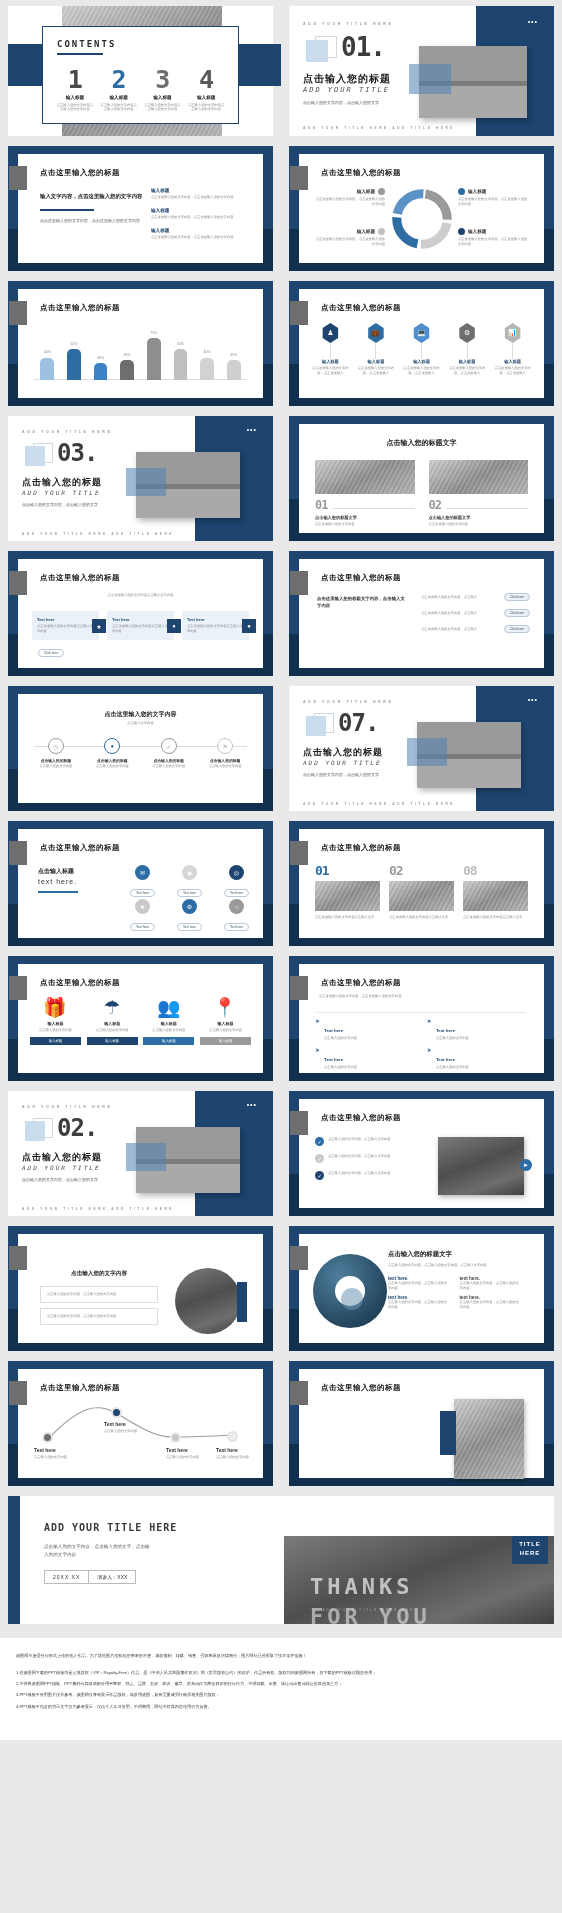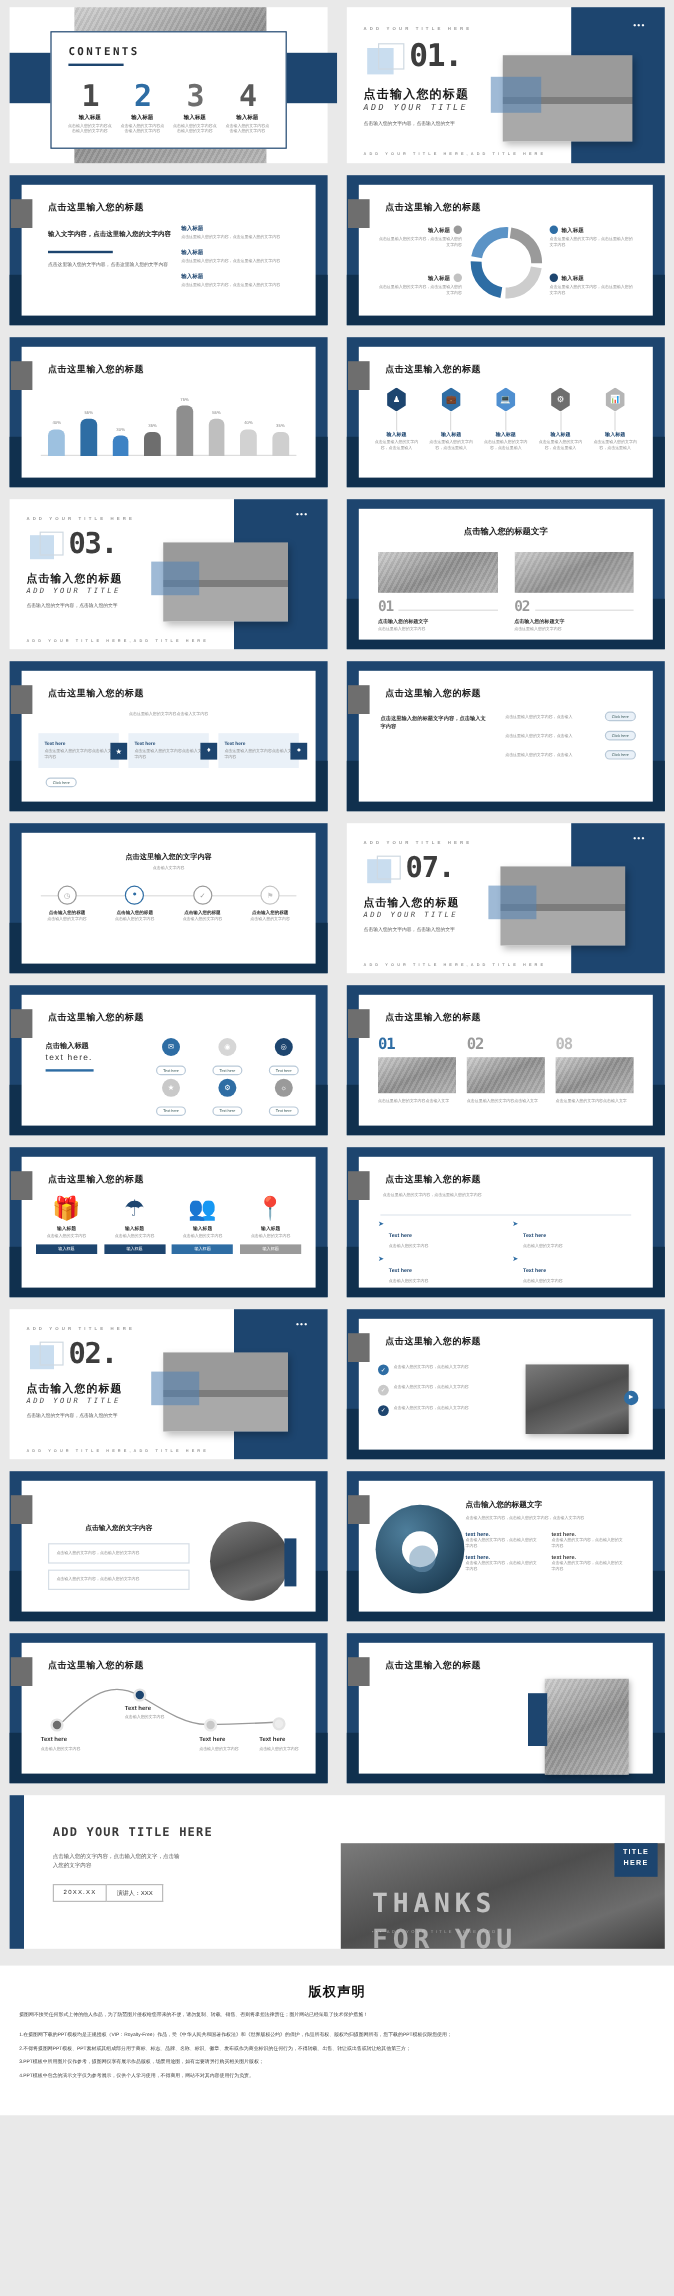--- a/index.html
+++ b/index.html
@@ -769,21 +769,20 @@
         <div>HERE</div>
       </div>
       <div style="position:absolute;left:26px;bottom:12px;font-size:3.4px;letter-spacing:2px;color:rgba(220,220,220,.6);">•••  ADD  YOUR  TITLE  HERE,ADD</div>
     </div>
   </div>
 </div>
 
 <div class="gap"></div>
 
 <div class="copyright">
-  <div class="cr-title">版权声明</div>
   <div class="cr-p">摄图网不接受任何形式上传的他人作品，为了防范图片侵权给您带来的不便，请勿复制、转载、销售、否则将承担法律责任；图片网站已经采取了技术保护措施！</div>
   <div style="height:6px;"></div>
   <div class="cr-p">1.在摄图网下载的PPT模板均是正规授权（VIP：Royalty-Free）作品，受《中华人民共和国著作权法》和《世界版权公约》的保护，作品所有权、版权均归摄图网所有，您下载的PPT模板仅限您使用；</div>
   <div class="cr-p">2.不得将摄图网PPT模板、PPT素材或其组成部分用于商标、标志、品牌、名称、标识、徽章、发布或作为商业标识的任何行为，不得转载、出售、转让或出售或转让给其他第三方；</div>
   <div class="cr-p">3.PPT模板中所用图片仅作参考，摄图网仅享有展示作品版权，场景用途图，如有需要请另行购买相关图片版权；</div>
   <div class="cr-p">4.PPT模板中包含的演示文字仅为参考展示，仅供个人学习使用，不得商用，网站不对其内容使用行为负责。</div>
 </div>
 
 </div>
 

